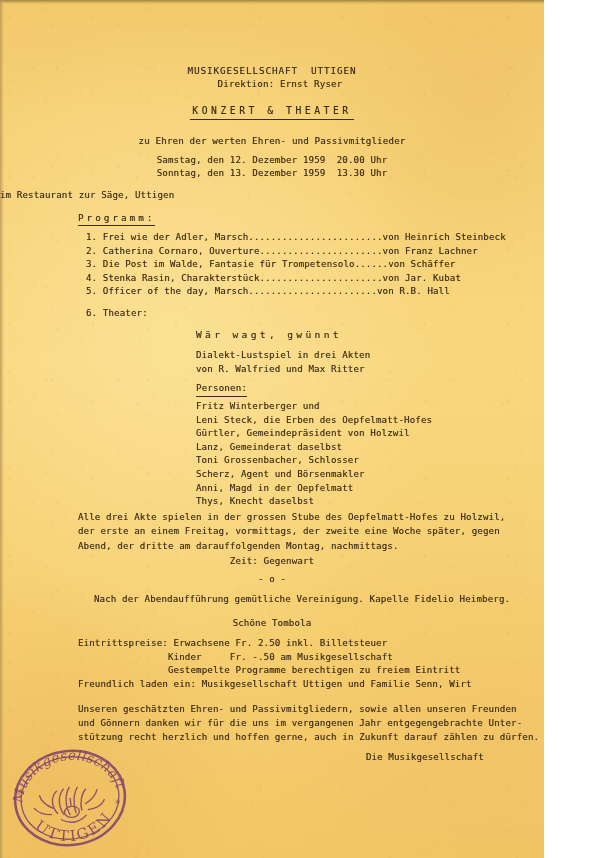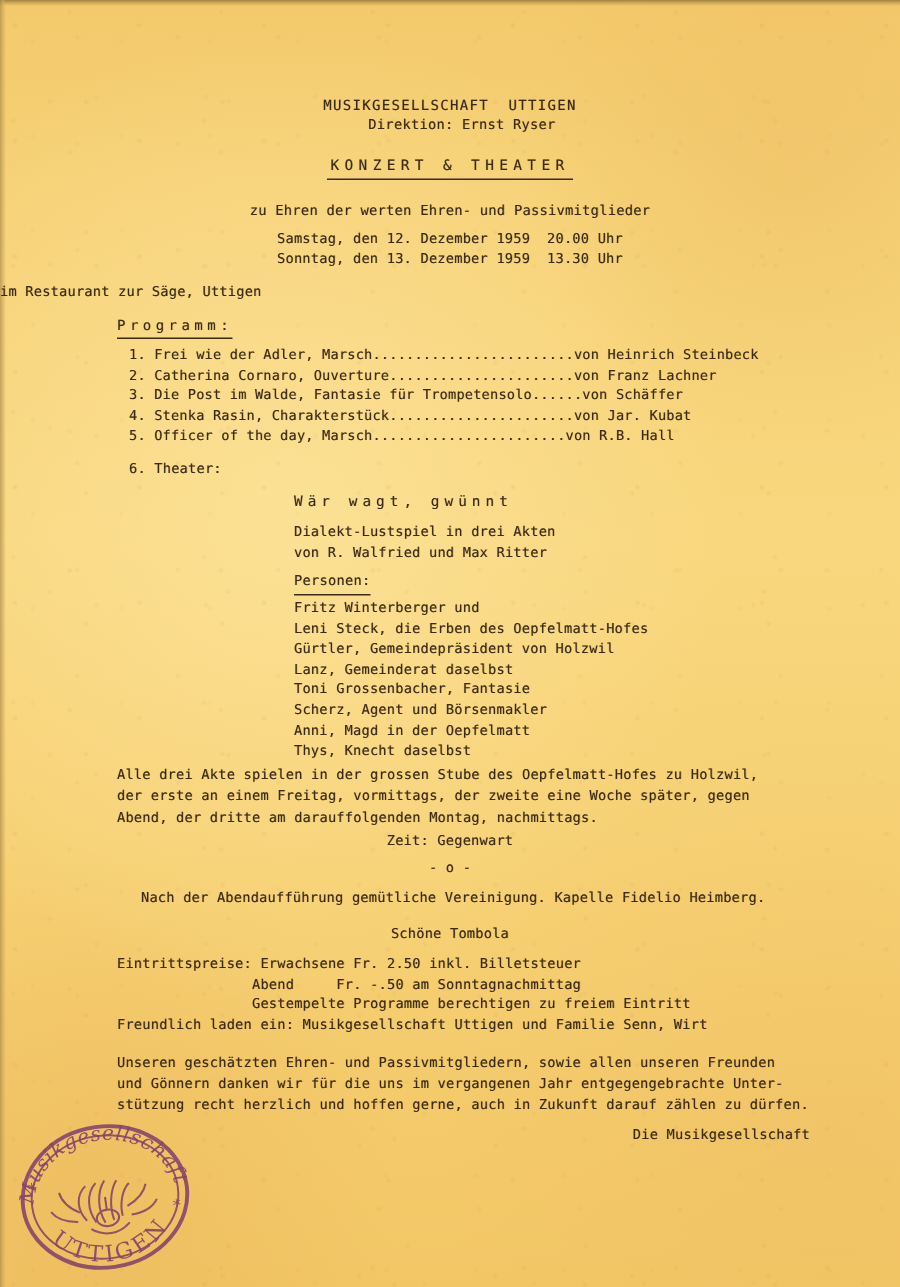--- a/index.html
+++ b/index.html
@@ -6,21 +6,21 @@
     margin: 0;
     padding: 0;
     background: #ffffff;
   }
   body {
     font-family: "DejaVu Sans Mono", "Liberation Mono", monospace;
   }
 
   #page {
     position: relative;
-    width: 600px;
+    width: 544px;
     height: 858px;
     overflow: hidden;
     background:
       radial-gradient(ellipse 70% 55% at 32% 40%, rgba(255,233,168,0.55) 0%, rgba(255,233,168,0.0) 70%),
       radial-gradient(ellipse 40% 30% at 88% 12%, rgba(231,176,86,0.30) 0%, rgba(231,176,86,0) 75%),
       radial-gradient(ellipse 45% 35% at 10% 92%, rgba(228,170,80,0.30) 0%, rgba(228,170,80,0) 75%),
       radial-gradient(ellipse 55% 40% at 92% 88%, rgba(234,183,94,0.28) 0%, rgba(234,183,94,0) 78%),
       linear-gradient(180deg, #f3c96b 0%, #f6d176 14%, #f8d77e 42%, #f6cf71 72%, #f2c665 100%);
   }
 
@@ -211,41 +211,41 @@
 
     <div class="personen-h">
       <span class="ln">Personen:</span>
     </div>
 
     <div class="cast">
       <div class="ln">Fritz Winterberger und</div>
       <div class="ln">Leni Steck, die Erben des Oepfelmatt-Hofes</div>
       <div class="ln">Gürtler, Gemeindepräsident von Holzwil</div>
       <div class="ln">Lanz, Gemeinderat daselbst</div>
-      <div class="ln">Toni Grossenbacher, Fantasie</div>
+      <div class="ln">Toni Grossenbacher, Schlosser</div>
       <div class="ln">Scherz, Agent und Börsenmakler</div>
       <div class="ln">Anni, Magd in der Oepfelmatt</div>
       <div class="ln">Thys, Knecht daselbst</div>
     </div>
 
     <div class="synopsis">
       <div class="ln">Alle drei Akte spielen in der grossen Stube des Oepfelmatt-Hofes zu Holzwil,</div>
       <div class="ln">der erste an einem Freitag, vormittags, der zweite eine Woche später, gegen</div>
       <div class="ln">Abend, der dritte am darauffolgenden Montag, nachmittags.</div>
     </div>
 
     <div class="zeit ln">Zeit: Gegenwart</div>
     <div class="oline ln">- o -</div>
 
     <div class="nach ln">Nach der Abendaufführung gemütliche Vereinigung. Kapelle Fidelio Heimberg.</div>
     <div class="tombola ln">Schöne Tombola</div>
 
     <div class="preise">
       <div class="ln">Eintrittspreise: Erwachsene Fr. 2.50 inkl. Billetsteuer</div>
-      <div class="ln">                Abend     Fr. -.50 am Sonntagnachmittag</div>
+      <div class="ln">                Kinder     Fr. -.50 am Musikgesellschaft</div>
       <div class="ln">                Gestempelte Programme berechtigen zu freiem Eintritt</div>
     </div>
 
     <div class="einladung ln">Freundlich laden ein: Musikgesellschaft Uttigen und Familie Senn, Wirt</div>
 
     <div class="dank">
       <div class="ln">Unseren geschätzten Ehren- und Passivmitgliedern, sowie allen unseren Freunden</div>
       <div class="ln">und Gönnern danken wir für die uns im vergangenen Jahr entgegengebrachte Unter-</div>
       <div class="ln">stützung recht herzlich und hoffen gerne, auch in Zukunft darauf zählen zu dürfen.</div>
     </div>

